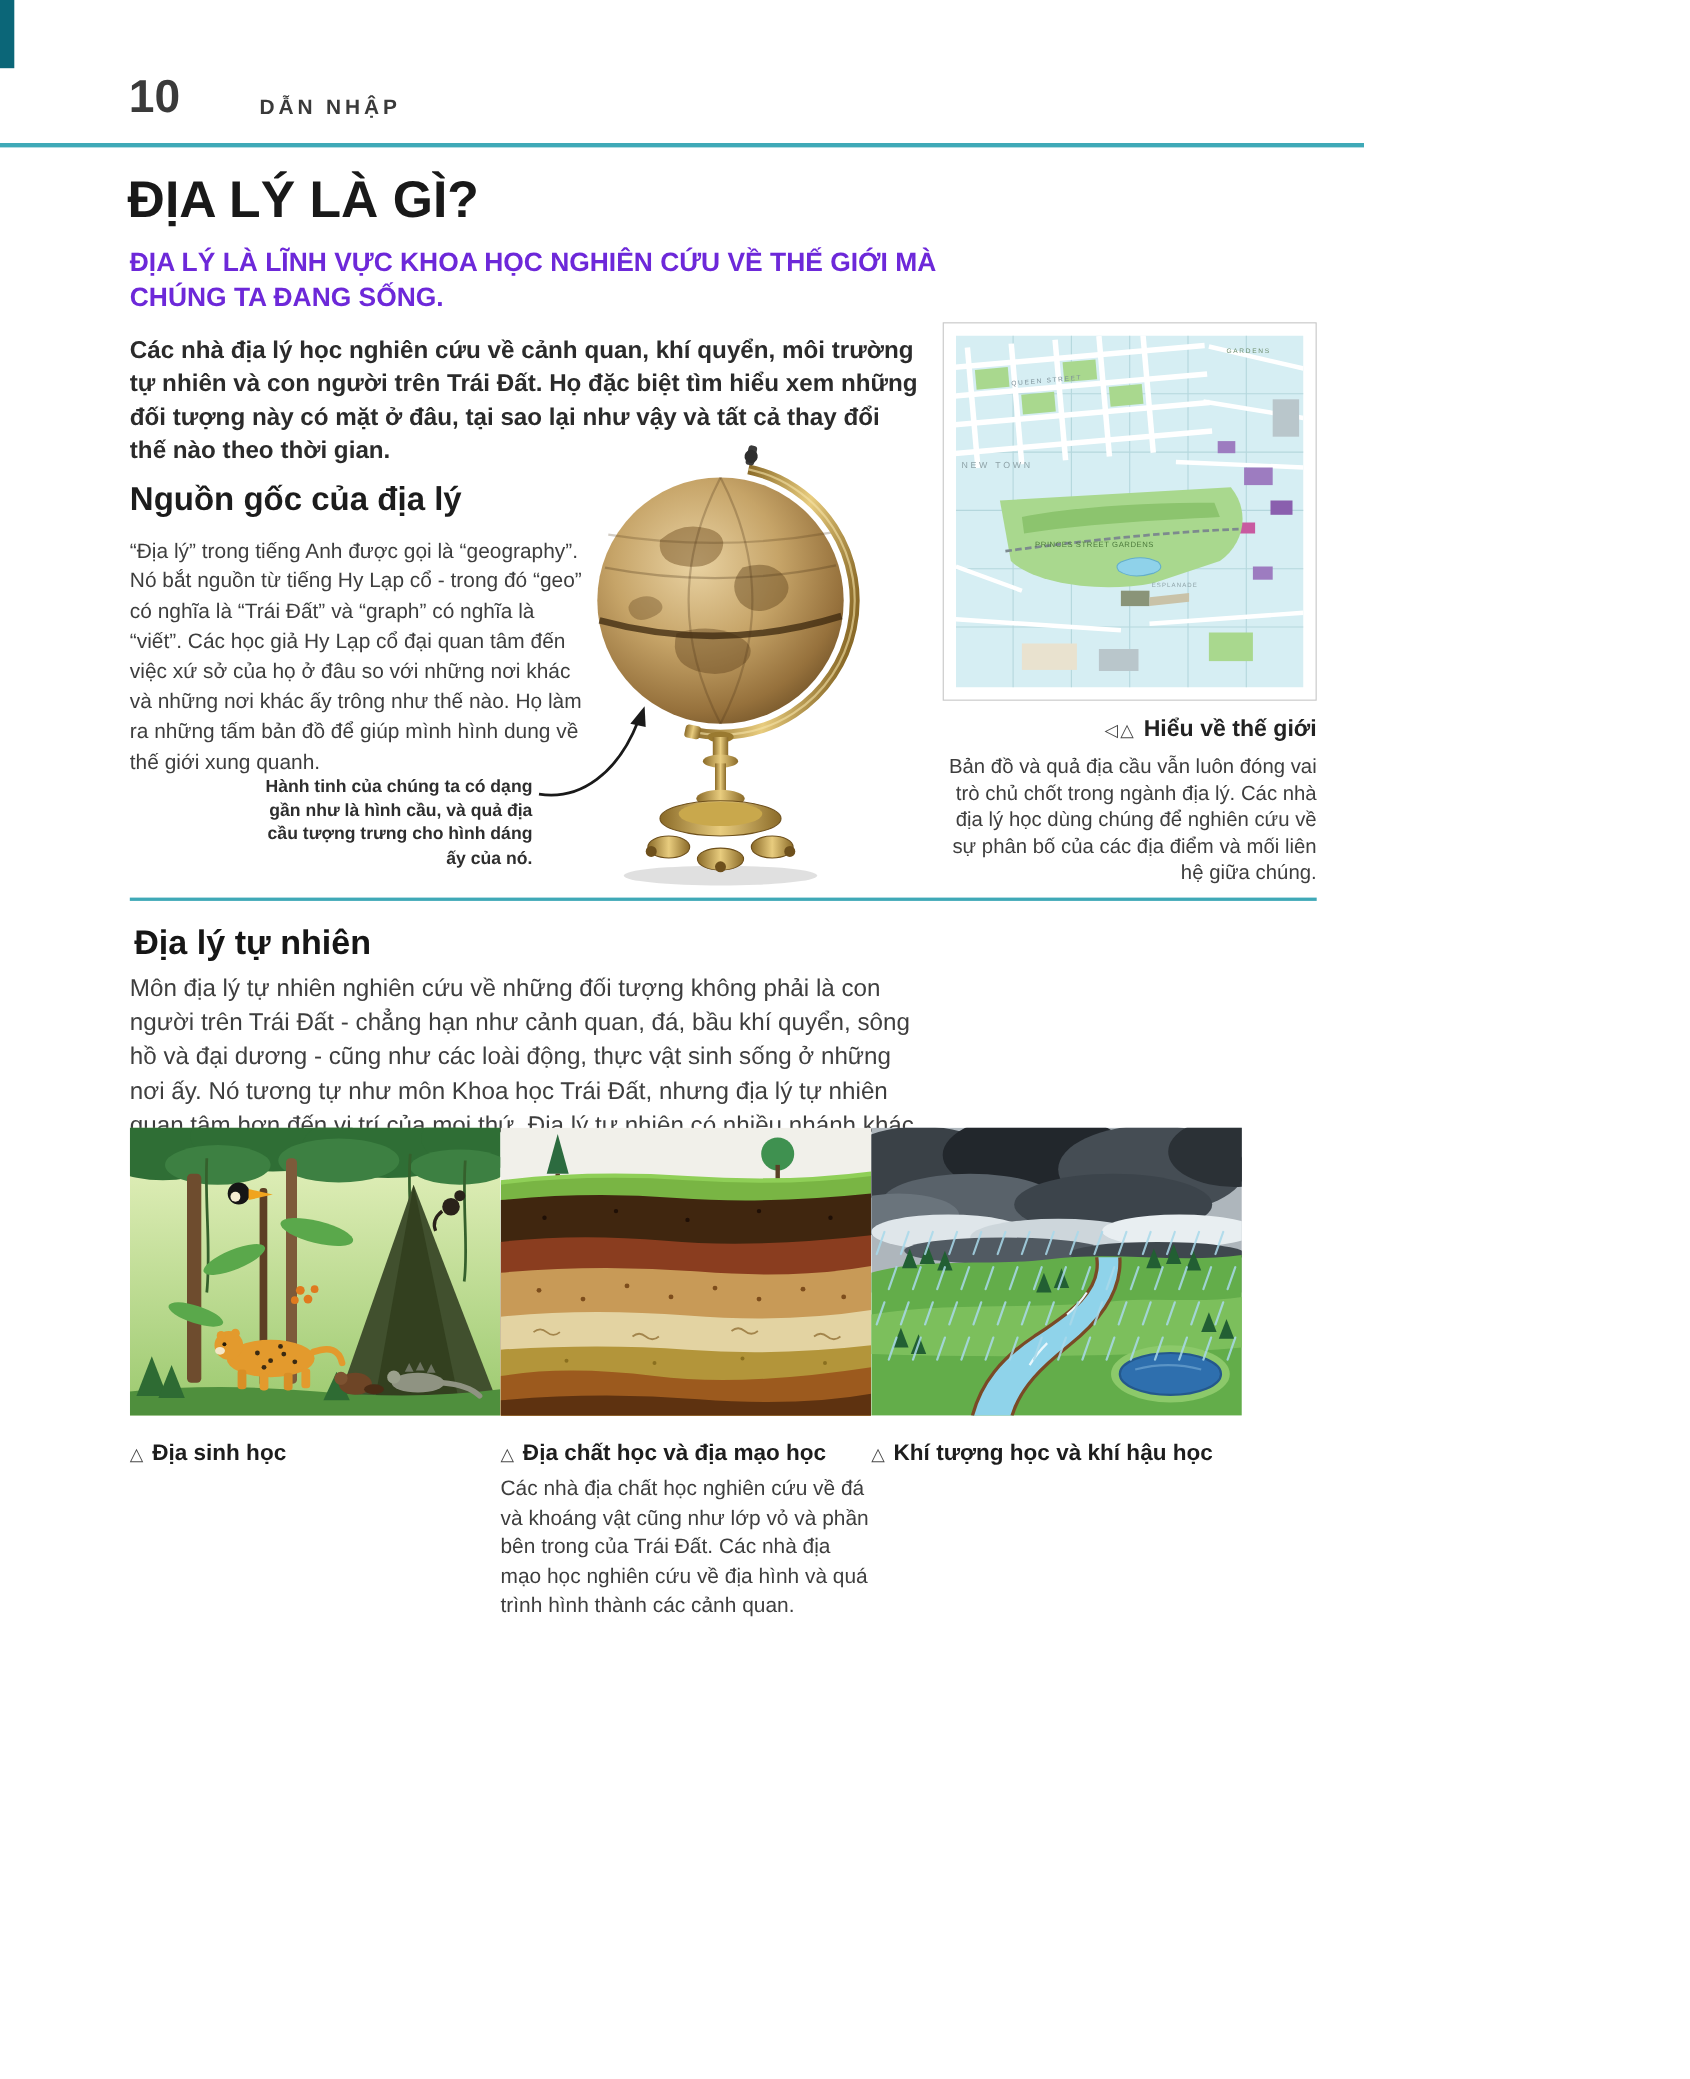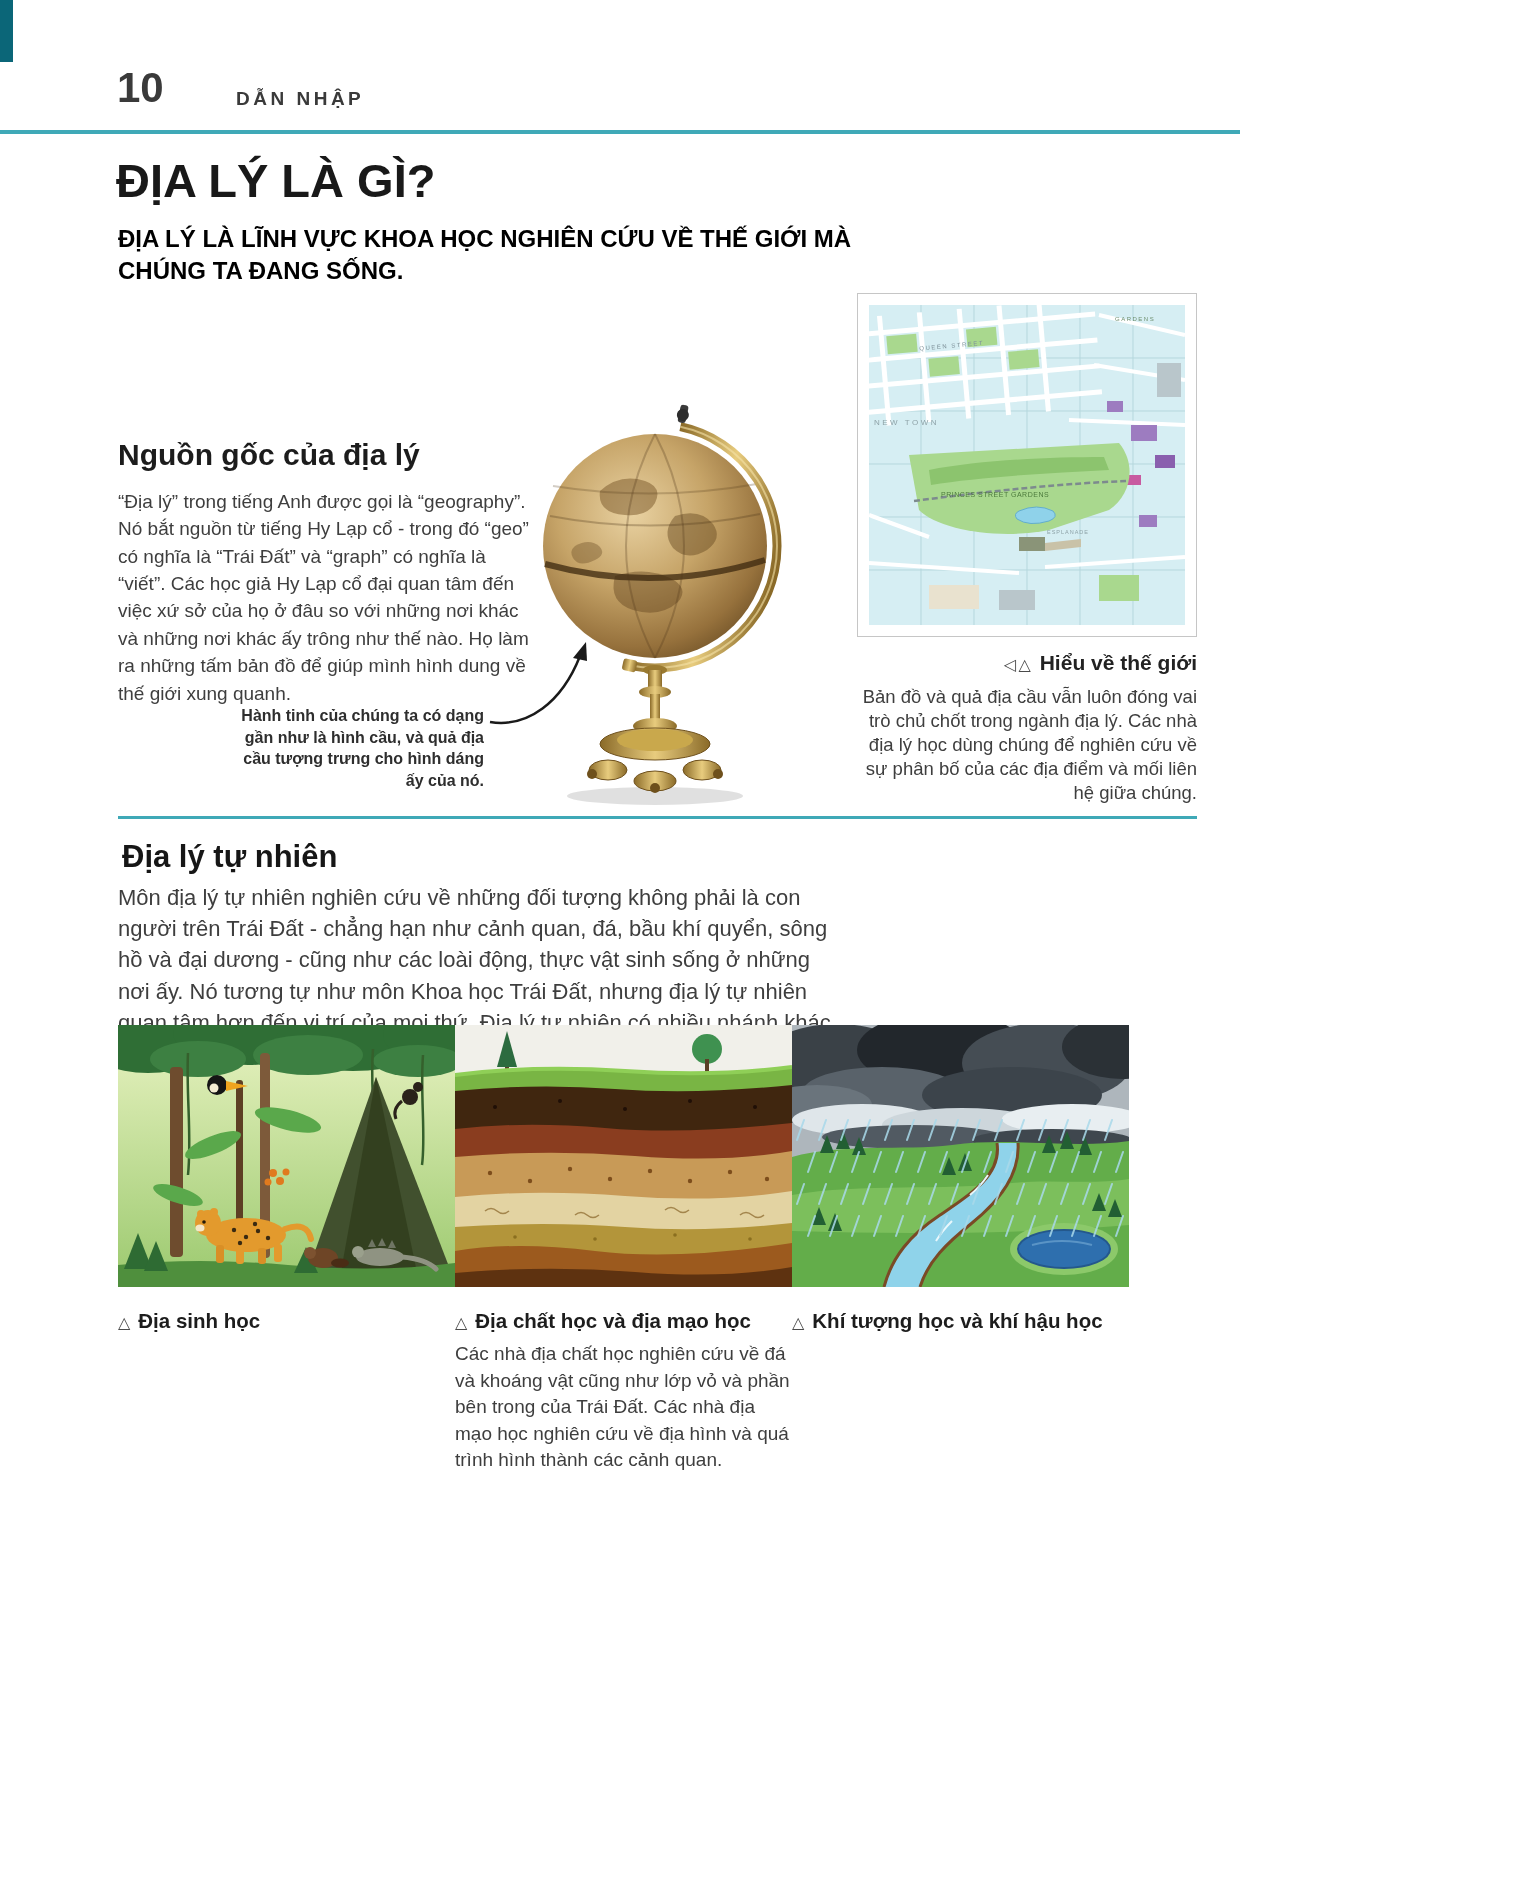--- a/index.html
+++ b/index.html
@@ -11,21 +11,21 @@
 form:     background:linear-gradient(94deg,#0f7487 0%,#3ea2b1 40%,#bce1e5 100%);
      clip-path:polygon(0 0,100% 0,62% 100%,0 100%);}
   .corner-strip{position:absolute;left:0;top:0;width:13px;height:62px;background:#0b6678;}
   .page-number{position:absolute;left:117px;top:64px;font-size:42px;font-weight:700;color:#3a3a3a;}
   .chapter{position:absolute;left:236px;top:88px;font-size:19px;font-weight:700;letter-spacing:3.5px;color:#3a3a3a;}
   .header-rule{position:absolute;left:0;top:130px;width:1536px;height:4px;background:#3fa9b7;}
 
   
   .main-title{position:absolute;left:116px;top:153px;margin:0;font-size:47px;font-weight:700;color:#191919;}
   .subtitle{position:absolute;left:118px;top:223px;margin:0;width:790px;font-size:24px;font-weight:700;
-            color:#000000;line-height:1.35;white-space:pre-line;}
+            color:#6d28d9;line-height:1.35;white-space:pre-line;}
   .lead{position:absolute;left:118px;top:303px;margin:0;width:718px;font-size:22px;font-weight:700;
         color:#2b2b2b;line-height:1.38;}
 
   
   .origins-heading{position:absolute;left:118px;top:438px;margin:0;font-size:30px;font-weight:700;color:#1c1c1c;}
   .origins-body{position:absolute;left:118px;top:488px;margin:0;width:420px;font-size:19px;line-height:1.44;color:#3e3e3e;}
   .globe-caption{position:absolute;left:232px;top:705px;margin:0;width:252px;font-size:16px;font-weight:700;
                  line-height:1.35;color:#2e2e2e;text-align:right;}
   .globe-figure{position:absolute;left:505px;top:396px;width:300px;height:414px;}
   .globe-arrow{position:absolute;left:488px;top:626px;width:110px;height:102px;}
@@ -60,20 +60,21 @@
 
   <div class="corner-band"></div>
   <div class="corner-strip"></div>
   <div class="page-number">10</div>
   <div class="chapter">DẪN NHẬP</div>
   <div class="header-rule"></div>
 
   <h1 class="main-title">ĐỊA LÝ LÀ GÌ?</h1>
   <h2 class="subtitle">ĐỊA LÝ LÀ LĨNH VỰC KHOA HỌC NGHIÊN CỨU VỀ THẾ GIỚI MÀ
 CHÚNG TA ĐANG SỐNG.</h2>
+  <p class="lead">Các nhà địa lý học nghiên cứu về cảnh quan, khí quyển, môi trường tự nhiên và con người trên Trái Đất. Họ đặc biệt tìm hiểu xem những đối tượng này có mặt ở đâu, tại sao lại như vậy và tất cả thay đổi thế nào theo thời gian.</p>
 
   <h3 class="origins-heading">Nguồn gốc của địa lý</h3>
   <p class="origins-body">“Địa lý” trong tiếng Anh được gọi là “geography”. Nó bắt nguồn từ tiếng Hy Lạp cổ - trong đó “geo” có nghĩa là “Trái Đất” và “graph” có nghĩa là “viết”. Các học giả Hy Lạp cổ đại quan tâm đến việc xứ sở của họ ở đâu so với những nơi khác và những nơi khác ấy trông như thế nào. Họ làm ra những tấm bản đồ để giúp mình hình dung về thế giới xung quanh.</p>
 
   <div class="globe-figure">
     <svg viewBox="0 0 300 414" width="300" height="414">
       <defs>
         <radialGradient id="sphereG" cx="40%" cy="35%" r="75%">
           <stop offset="0%" stop-color="#e9d2a2"></stop>
           <stop offset="45%" stop-color="#c6a468"></stop>

